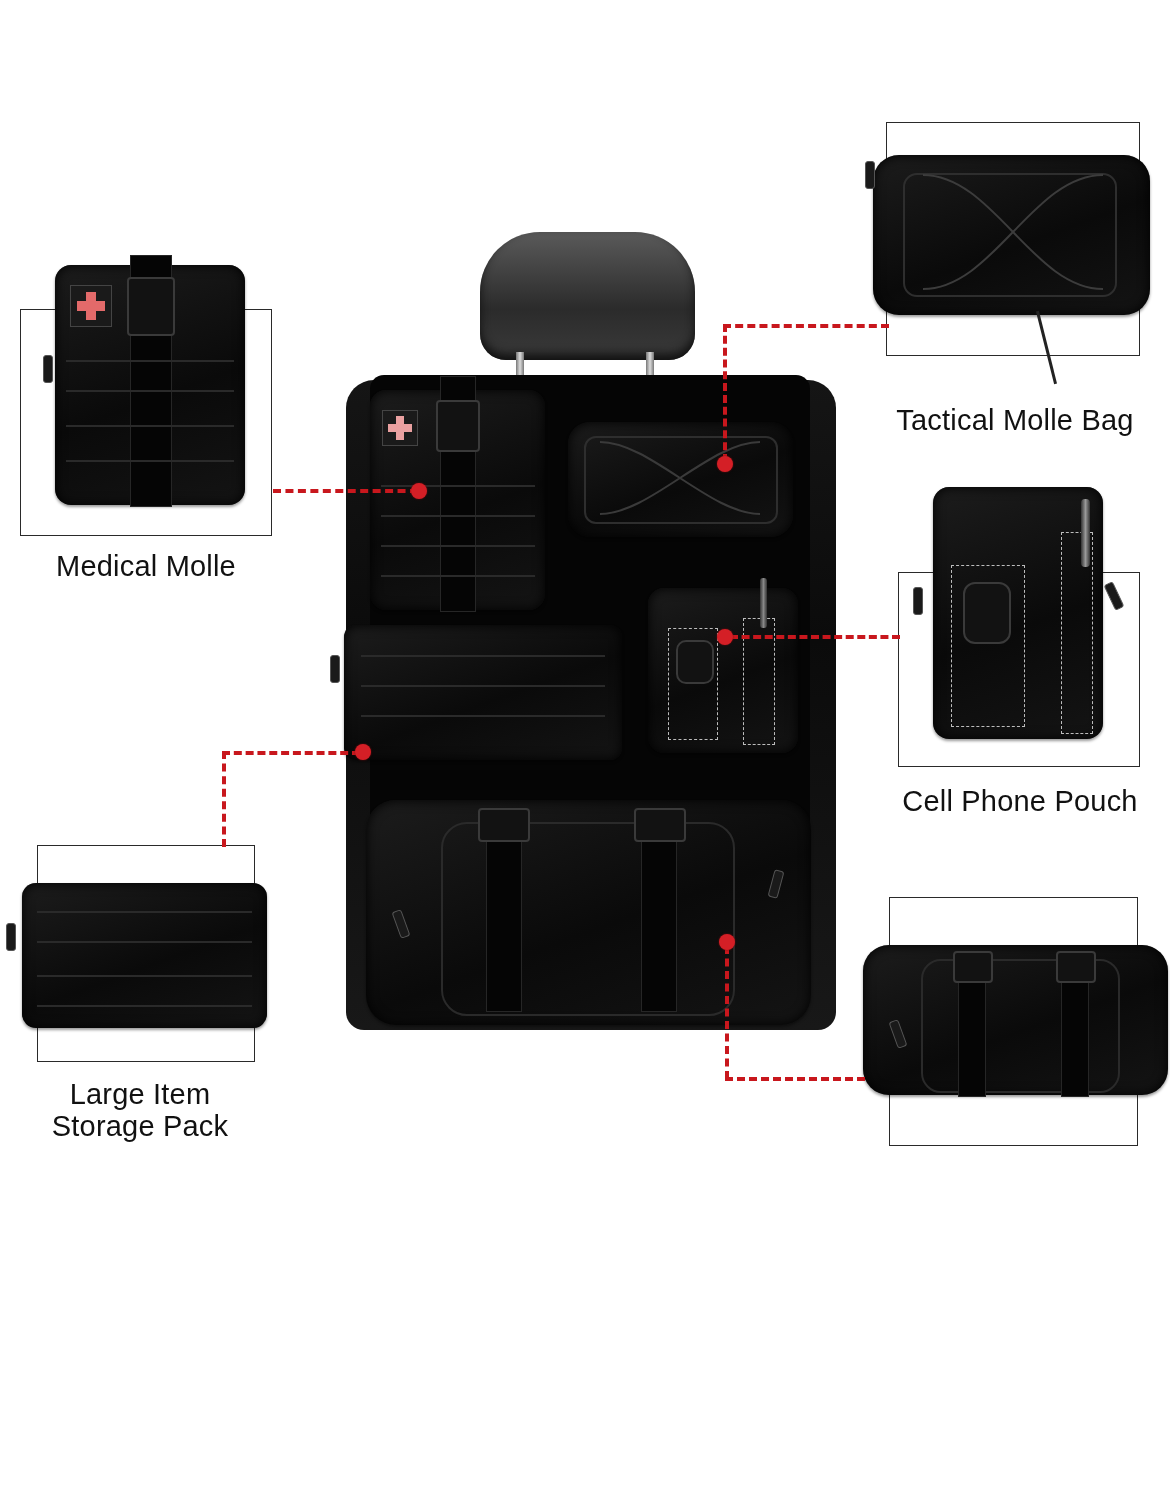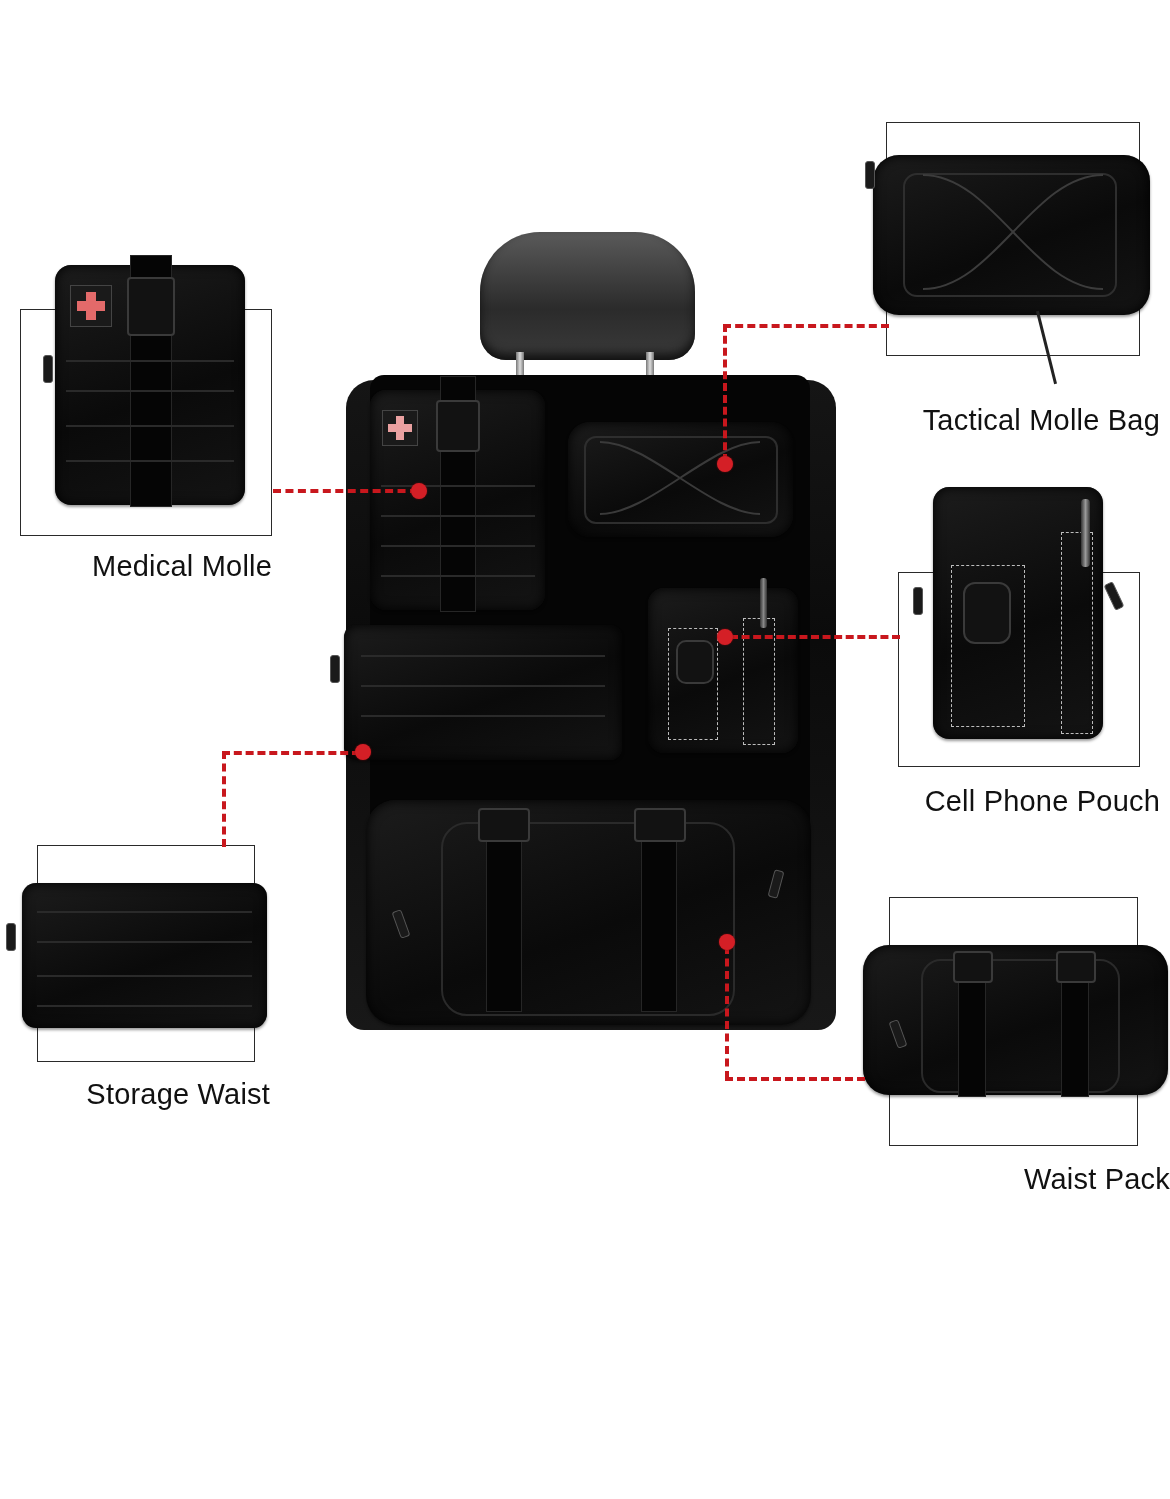--- a/index.html
+++ b/index.html
@@ -1,19 +1,19 @@
 <!DOCTYPE html>
 <html><head>
   <meta charset="utf-8">
   <style>
     html, body { margin:0; padding:0; background:#ffffff; }
     body { width:1170px; height:1499px; position:relative; overflow:hidden; font-family:"Liberation Sans", "DejaVu Sans", sans-serif; }
     .abs { position:absolute; }
     .frame { position:absolute; border:1.5px solid #2a2a2a; box-sizing:border-box; }
-    .label { position:absolute; color:#111; font-size:29px; text-align:right; line-height:32px; letter-spacing:0.2px; }
+    .label { position:absolute; color:#111; font-size:29px; text-align:center; line-height:32px; letter-spacing:0.2px; }
     .lead-h { position:absolute; height:0; border-top:4px dashed #c8171d; }
     .lead-v { position:absolute; width:0; border-left:4px dashed #c8171d; }
     .dot { position:absolute; width:16px; height:16px; border-radius:50%; background:#d41f26; box-shadow:0 0 2px #7a0b0f; }
     .bag { position:absolute; background:linear-gradient(160deg,#1c1c1c 0%,#0a0a0a 55%,#141414 100%); border-radius:16px; box-shadow: inset 0 0 12px #000, 0 2px 3px rgba(0,0,0,.4); }
     .strap { position:absolute; background:#050505; border:1px solid #262626; }
     .webbing { position:absolute; left:6%; right:6%; height:2px; background:#2a2a2a; }
     .buckle { position:absolute; background:#121212; border:2px solid #3a3a3a; border-radius:4px; }
     .cross { position:absolute; background:#1a1a1a; border:1px solid #444; }
     .cross::before, .cross::after { content:""; position:absolute; background:#e36a6a; }
     .cross::before { left:38%; width:24%; top:15%; height:70%; }
@@ -120,33 +120,33 @@
 
 <div class="frame" style="left:37px;top:845px;width:218px;height:217px;"></div>
 <div class="bag" style="left:22px;top:883px;width:245px;height:145px;border-radius:14px;">
   <div class="webbing" style="top:28px;"></div>
     <div class="webbing" style="top:58px;"></div>
     <div class="webbing" style="top:92px;"></div>
     <div class="webbing" style="top:122px;"></div>
   <div class="zip" style="left:-16px;top:40px;"></div>
 </div>
 <div class="label" style="left:10px;top:1078px;width:260px;">
-  <div>Storage Waist</div>
+  <div>Large Item</div>
+  <div>Storage Pack</div>
 </div>
 <div class="lead-v" style="left:222px;top:751px;height:96px;"></div>
 <div class="lead-h" style="left:222px;top:751px;width:138px;"></div>
 <div class="dot" style="left:355px;top:744px;"></div>
 
 <div class="frame" style="left:889px;top:897px;width:249px;height:249px;"></div>
 <div class="bag" style="left:863px;top:945px;width:305px;height:150px;border-radius:26px;">
   <div class="abs" style="left:58px;top:14px;width:195px;height:130px;border:2px solid #2a2a2a;border-radius:20px;"></div>
   <div class="strap" style="left:95px;top:8px;width:26px;height:142px;"></div>
   <div class="strap" style="left:198px;top:8px;width:26px;height:142px;"></div>
   <div class="buckle" style="left:90px;top:6px;width:36px;height:28px;"></div>
   <div class="buckle" style="left:193px;top:6px;width:36px;height:28px;"></div>
   <div class="zip" style="left:30px;top:75px;transform:rotate(-20deg);"></div>
 </div>
 <div class="label" style="left:880px;top:1163px;width:290px;">
-  <div>Waist Pack</div>
 </div>
 <div class="lead-v" style="left:725px;top:946px;height:133px;"></div>
 <div class="lead-h" style="left:725px;top:1077px;width:140px;"></div>
 <div class="dot" style="left:719px;top:934px;"></div>
 
 </body></html>

